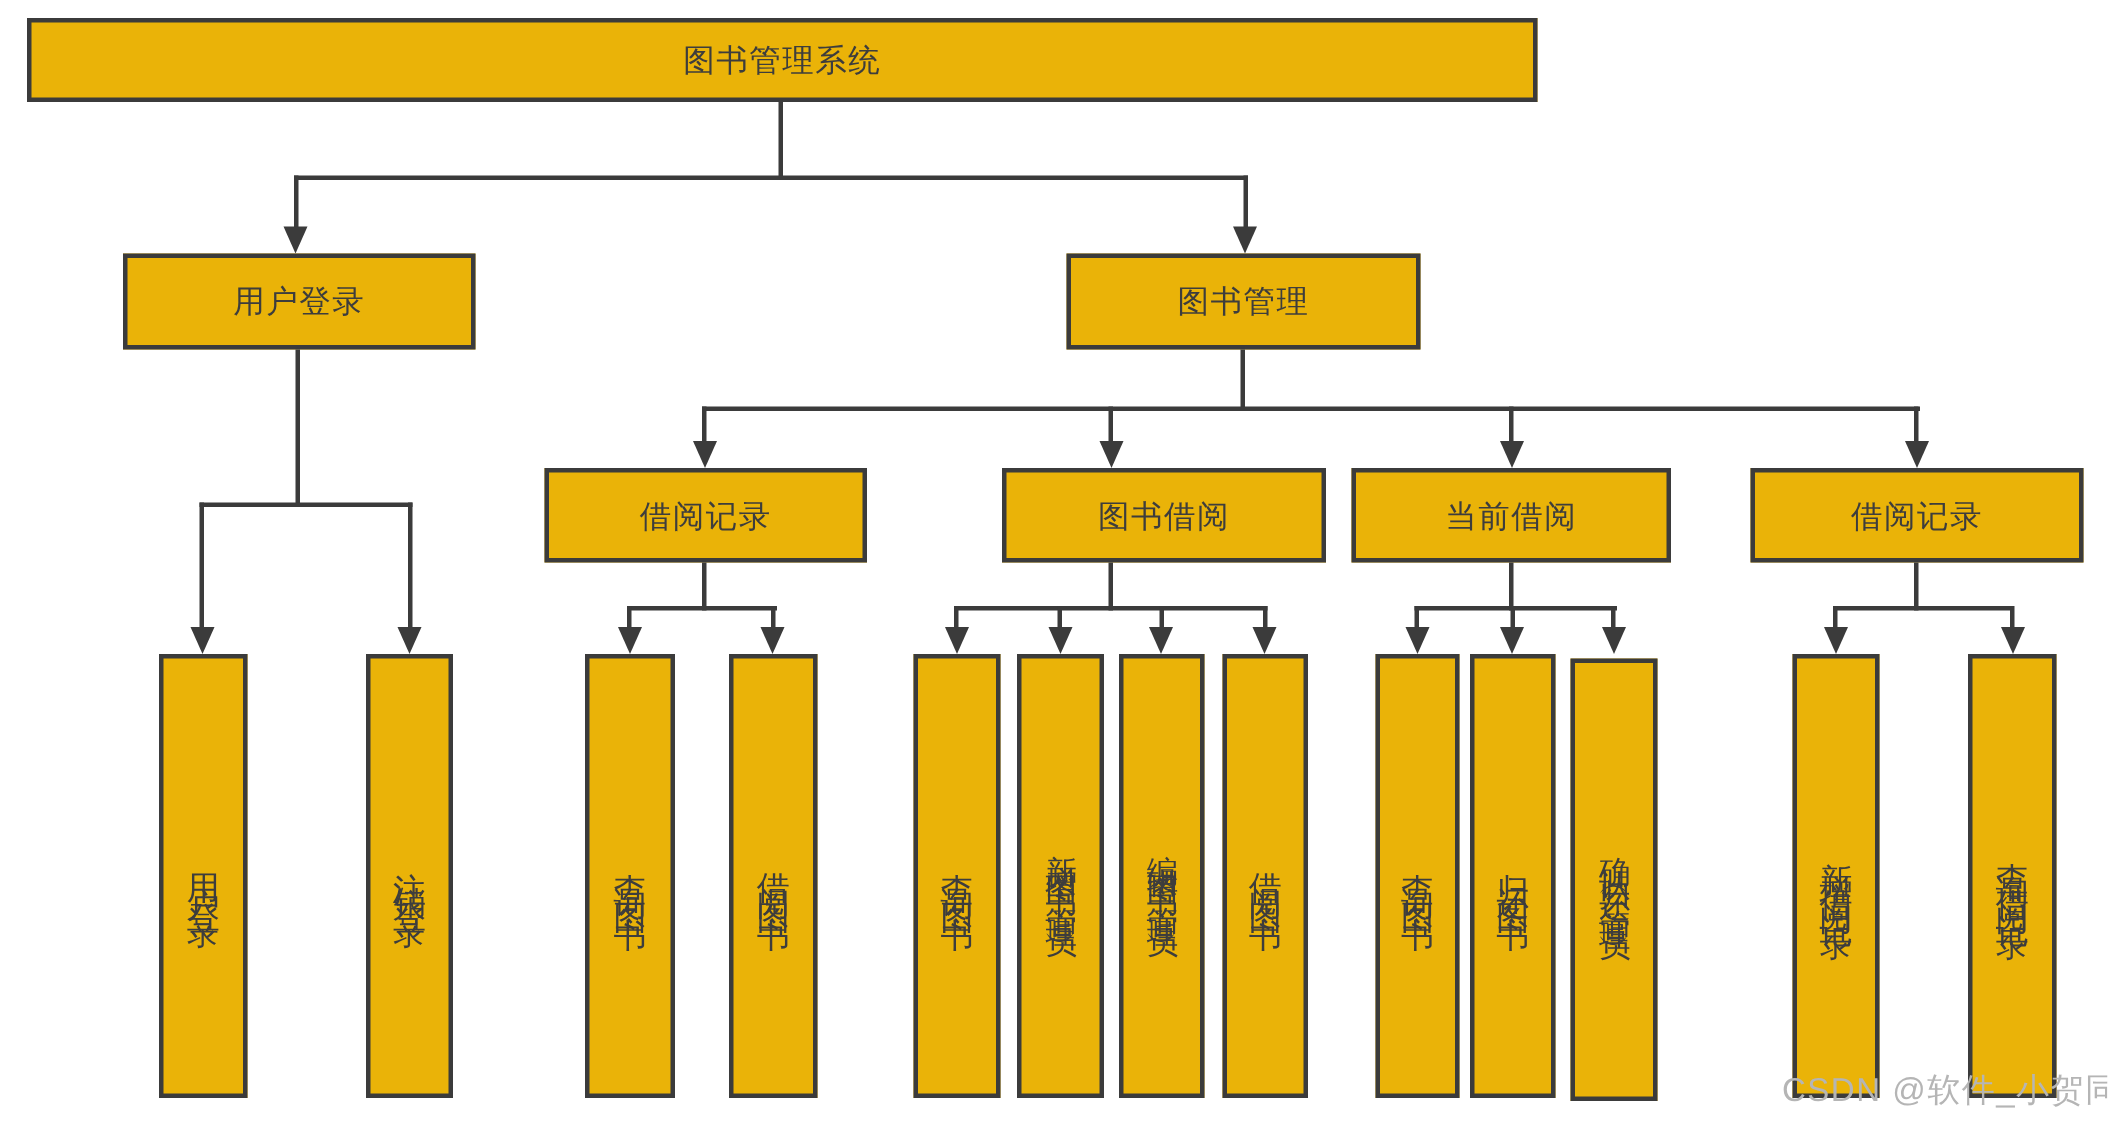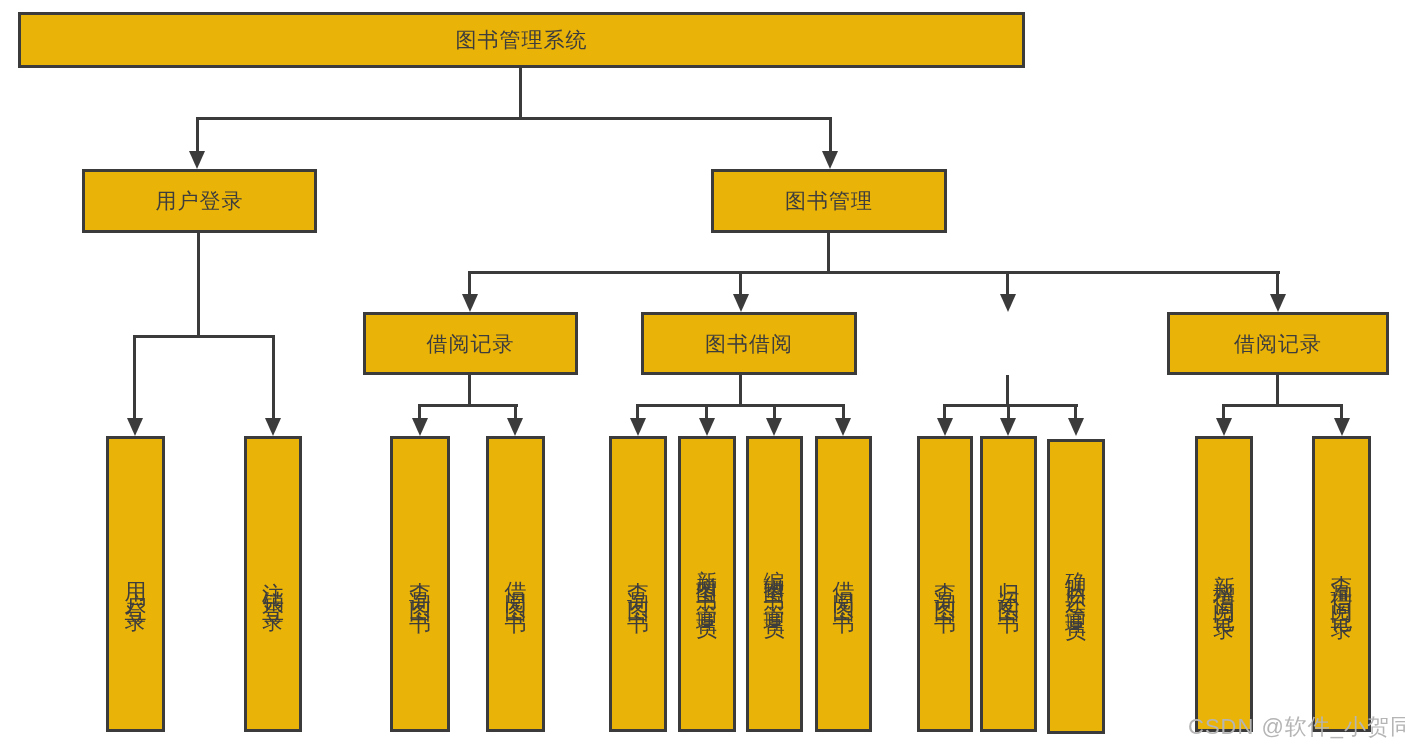--- a/index.html
+++ b/index.html
@@ -66,22 +66,25 @@
   <div class="l" style="left:739px;top:271px;width:3px;height:26px;"></div>
   <div class="ah" style="left:733px;top:294px;"></div>
   <div class="l" style="left:1006px;top:271px;width:3px;height:26px;"></div>
   <div class="ah" style="left:1000px;top:294px;"></div>
   <div class="l" style="left:1276px;top:271px;width:3px;height:26px;"></div>
   <div class="ah" style="left:1270px;top:294px;"></div>
 
   <div class="box hbox" style="left:363px;top:312px;width:215px;height:63px;">
     <span>借阅记录</span>
   </div>
-  <div class="box hbox" style="left:641px;top:312px;width:216px;height:63px;">
+  <div class="box hbox" style="left:668px;top:312px;width:216px;height:63px;">
     <span>图书借阅</span>
+  </div>
+  <div class="box hbox" style="left:901px;top:312px;width:213px;height:63px;">
+    <span>当前借阅</span>
   </div>
   <div class="box hbox" style="left:1167px;top:312px;width:222px;height:63px;">
     <span>借阅记录</span>
   </div>
 
   <div class="l" style="left:468px;top:375px;width:3px;height:32px;"></div>
   <div class="l" style="left:739px;top:375px;width:3px;height:32px;"></div>
   <div class="l" style="left:1006px;top:375px;width:3px;height:32px;"></div>
   <div class="l" style="left:1276px;top:375px;width:3px;height:32px;"></div>
 

